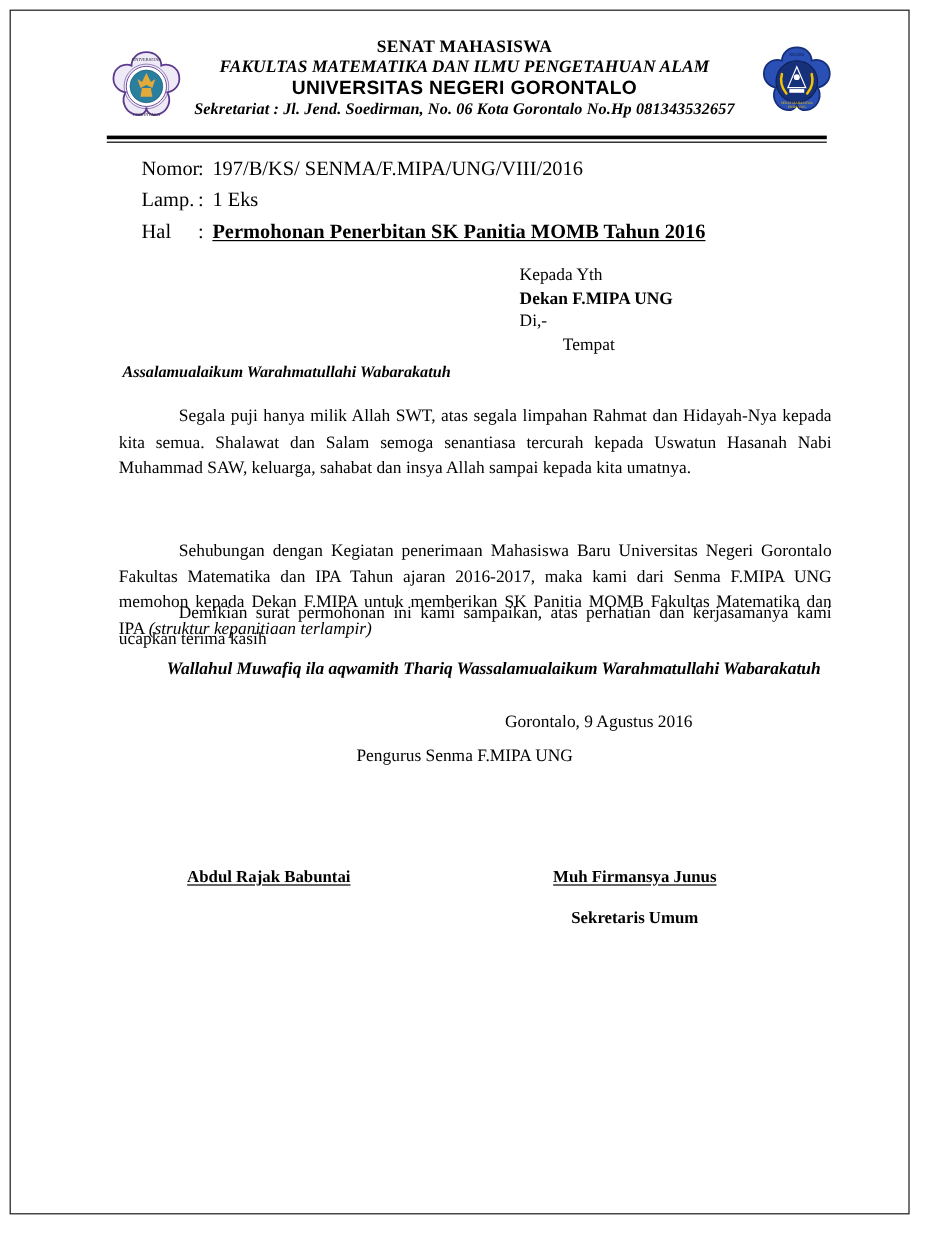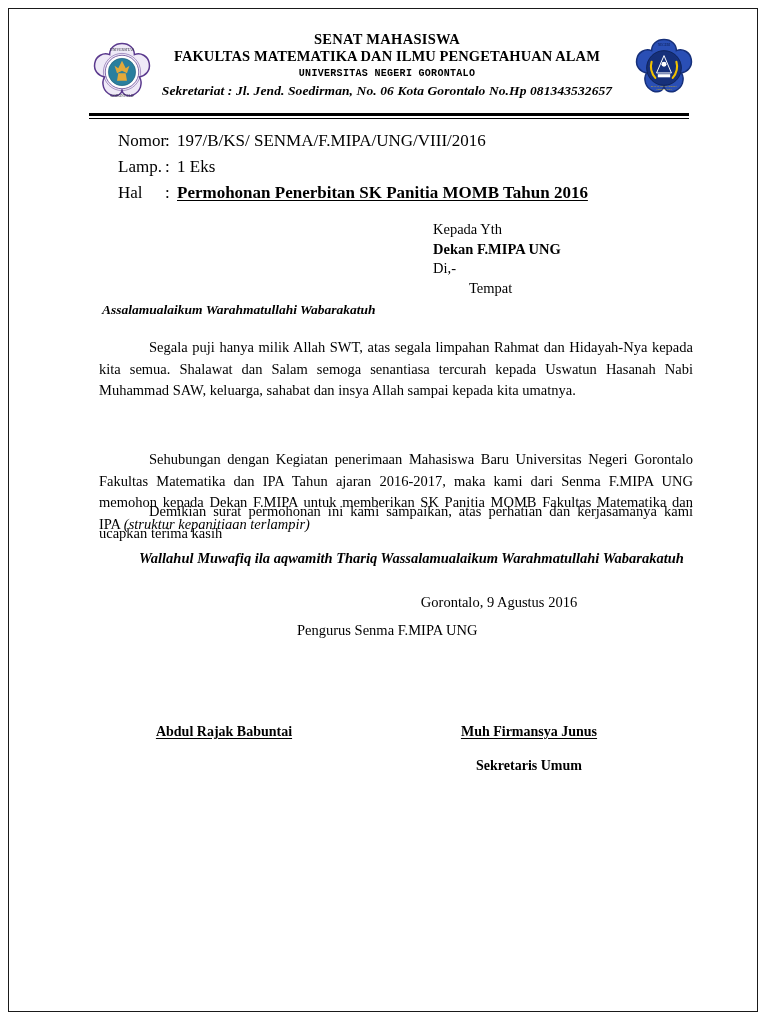--- a/index.html
+++ b/index.html
@@ -57,25 +57,26 @@
     font-size: 14.5px;
     letter-spacing: 0.3px;
     line-height: 17px;
   }
   .lh-line2 {
     font-family: "Liberation Serif", serif;
     font-weight: bold;
     font-size: 14.5px;
     letter-spacing: 0.1px;
     line-height: 17px;
+    font-style: italic;
   }
   .lh-line3 {
-    font-family: Liberation Mono, monospace;
-    font-weight: bold;
-    font-size: 10px;
+    font-family: Liberation Sans, sans-serif;
+    font-weight: bold;
+    font-size: 16px;
     letter-spacing: 0.3px;
     line-height: 17px;
   }
   .lh-line4 {
     font-family: "Liberation Serif", serif;
     font-weight: bold;
     font-style: italic;
     font-size: 13.5px;
     line-height: 17px;
     letter-spacing: 0.1px;

